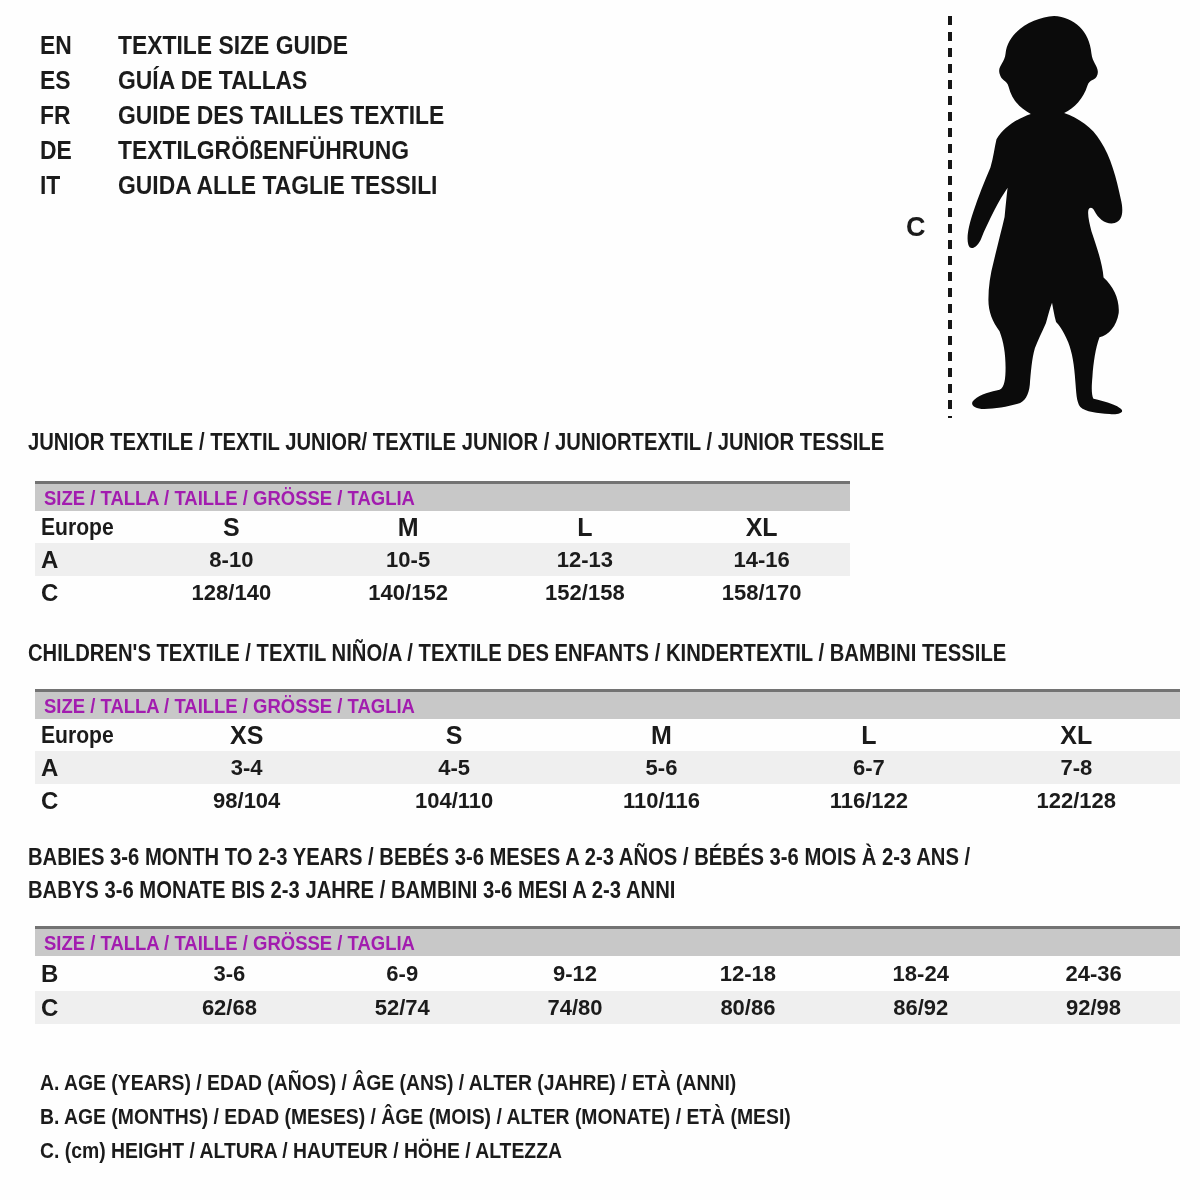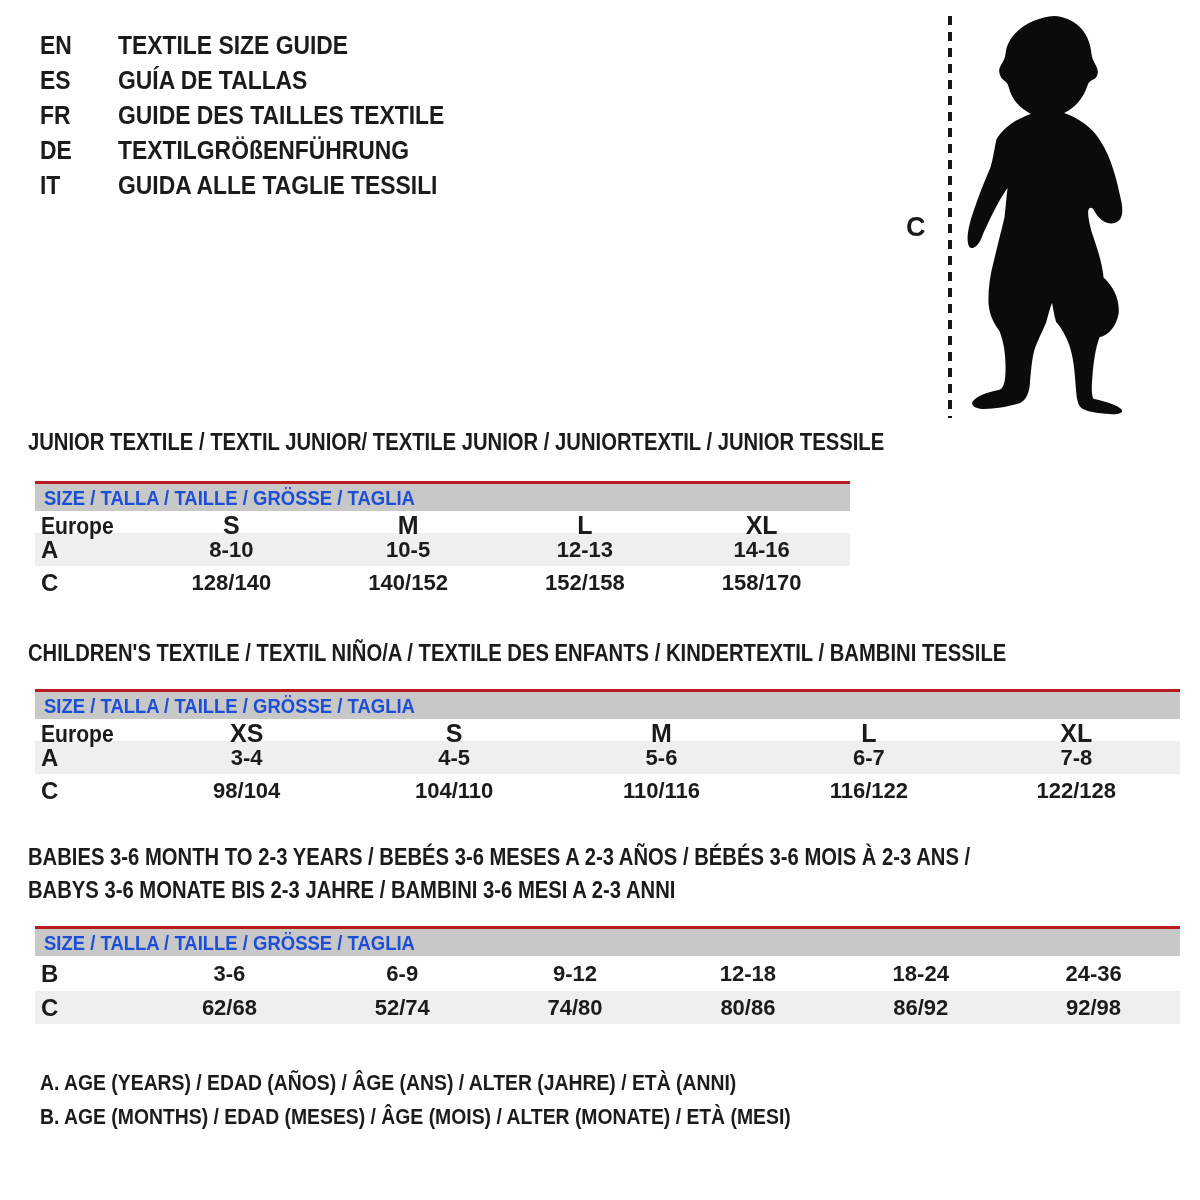--- a/index.html
+++ b/index.html
@@ -27,28 +27,28 @@
   }
   .measure-c{position:absolute;left:906px;top:212px;font-size:27px;}
   .silhouette{position:absolute;left:960px;top:14px;}
 
   
   .sec-title{position:absolute;left:28px;font-size:23px;line-height:33px;}
 
   
   .size-table{position:absolute;left:35px;}
   .band{
-    height:30px;box-sizing:border-box;border-top:3px solid #b91c1c;
+    height:30px;box-sizing:border-box;border-top:3px solid #737373;
     background:#c8c8c8;display:flex;align-items:center;
-    padding-left:9px;font-size:21px;color:#1d4ed8;
+    padding-left:9px;font-size:21px;color:#a21caf;
   }
   .trow{display:grid;align-items:center;}
   .trow > div{text-align:center;font-size:22px;}
   .trow > .lbl{text-align:left;padding-left:6px;font-size:24px;}
-  .size-row{height:22px;}
+  .size-row{height:32px;}
   .size-row > div{font-size:25px;}
   .data-row{height:33px;}
   .shaded{background:#efefef;}
   .cols4{grid-template-columns:108px repeat(4,1fr);}
   .cols5{grid-template-columns:108px repeat(5,1fr);}
   .cols6{grid-template-columns:108px repeat(6,1fr);}
   .w1{width:815px;}
   .w2{width:1145px;}
 
   
@@ -223,15 +223,16 @@
       <div>74/80</div>
       <div>80/86</div>
       <div>86/92</div>
       <div>92/98</div>
     </div>
   </div>
 
   <div class="legend">
     <div class="legend-line"><span class="cond">A. AGE (YEARS) / EDAD (AÑOS) / ÂGE (ANS) / ALTER (JAHRE) / ETÀ (ANNI)</span></div>
     <div class="legend-line"><span class="cond">B. AGE (MONTHS) / EDAD (MESES) / ÂGE (MOIS) / ALTER (MONATE) / ETÀ (MESI)</span></div>
+    <div class="legend-line"><span class="cond">C. (cm) HEIGHT / ALTURA / HAUTEUR / HÖHE / ALTEZZA</span></div>
   </div>
 
 </div>
 
 </body></html>

